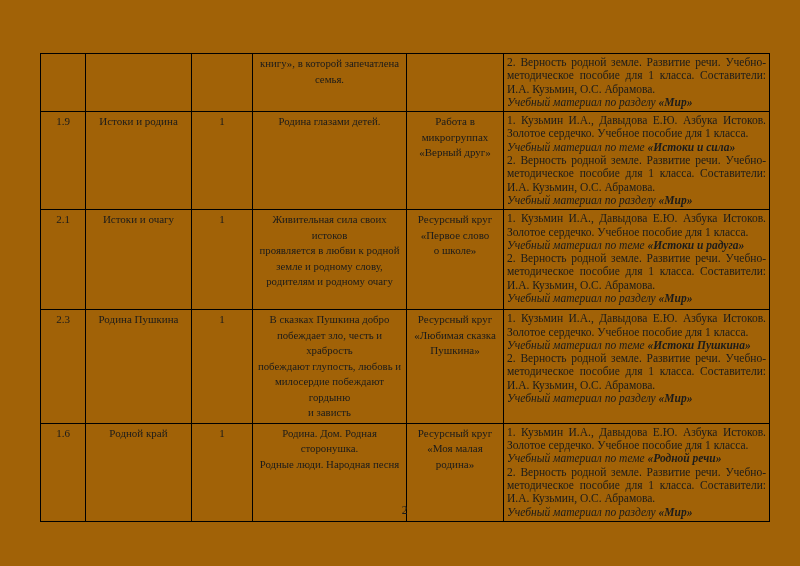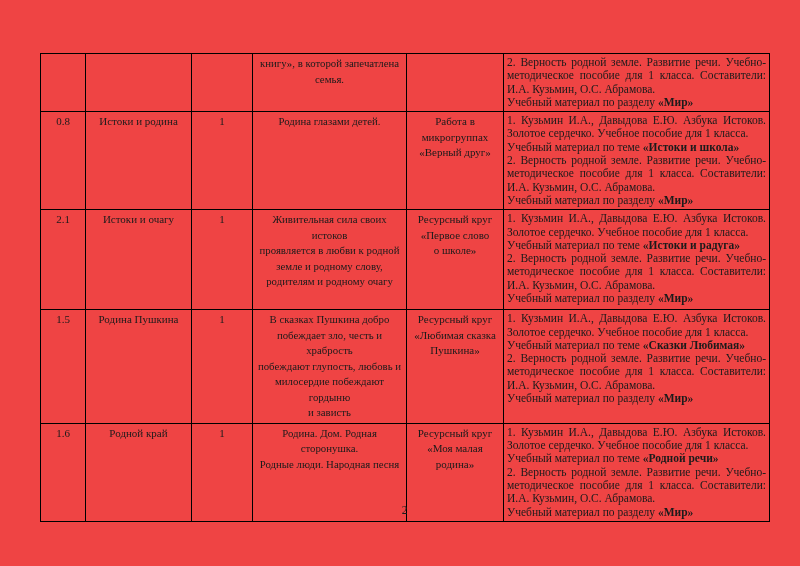--- a/index.html
+++ b/index.html
@@ -1,38 +1,38 @@
 <!DOCTYPE html>
 <html><head>
 <meta charset="utf-8">
 <style>
   html,body{margin:0;padding:0;background:#ffffff;}
   .page{
-    position:relative;width:800px;height:566px;background:#ef4444;
+    position:relative;width:800px;height:566px;background:#a16207;
     font-family:"Liberation Serif","DejaVu Serif",serif;color:#1b1b1b;
     overflow:hidden;
   }
   table.doc-table{
     position:absolute;left:40px;top:53px;width:729px;
     border-collapse:collapse;table-layout:fixed;
   }
   .doc-table td{
     border:1px solid #000;vertical-align:top;padding:2px 3px;
     overflow:hidden;
   }
   .cell-center{
     text-align:center;white-space:pre-line;
     font-size:11px;line-height:15.5px;
   }
   .cell-content{font-size:10.8px;padding:2px 1px;}
   .cell-materials{
     font-size:11.5px;line-height:13.3px;padding:2px 6px 2px 6px;
   }
   .mat-item{text-align:justify;}
-  .mat-em{text-align:left;}
+  .mat-em{font-style:italic;text-align:left;}
   .mat-em .b{font-weight:bold;}
   .page-number{
     position:absolute;left:40px;top:504px;width:729px;
     text-align:center;font-size:11.5px;
   }
 </style>
 </head>
 <body>
 
 <div class="page">
@@ -57,30 +57,30 @@
         <td class="cell-center"></td>
         <td class="cell-materials">
           <div class="mat-item"></div>
           <div class="mat-em"><span></span><span class="b"></span></div>
           <div class="mat-item">2. Верность родной земле. Развитие речи. Учебно-методическое пособие для 1 класса. Составители: И.А. Кузьмин, О.С. Абрамова.</div>
           <div class="mat-em"><span>Учебный материал по разделу </span><span class="b">«Мир»</span></div>
         </td>
       </tr>
 
       <tr style="height:93px">
-        <td class="cell-center">0.8</td>
+        <td class="cell-center">1.9</td>
         <td class="cell-center">Истоки и родина</td>
         <td class="cell-center">1</td>
         <td class="cell-center cell-content">Родина глазами детей.</td>
         <td class="cell-center">Работа в
 микрогруппах
 «Верный друг»</td>
         <td class="cell-materials">
           <div class="mat-item">1. Кузьмин И.А., Давыдова Е.Ю. Азбука Истоков. Золотое сердечко. Учебное пособие для 1 класса.</div>
-          <div class="mat-em"><span>Учебный материал по теме </span><span class="b">«Истоки и школа»</span></div>
+          <div class="mat-em"><span>Учебный материал по теме </span><span class="b">«Истоки и сила»</span></div>
           <div class="mat-item">2. Верность родной земле. Развитие речи. Учебно-методическое пособие для 1 класса. Составители: И.А. Кузьмин, О.С. Абрамова.</div>
           <div class="mat-em"><span>Учебный материал по разделу </span><span class="b">«Мир»</span></div>
         </td>
       </tr>
 
       <tr style="height:100px">
         <td class="cell-center">2.1</td>
         <td class="cell-center">Истоки и очагу</td>
         <td class="cell-center">1</td>
         <td class="cell-center cell-content">Живительная сила своих истоков
@@ -92,34 +92,34 @@
 о школе»</td>
         <td class="cell-materials">
           <div class="mat-item">1. Кузьмин И.А., Давыдова Е.Ю. Азбука Истоков. Золотое сердечко. Учебное пособие для 1 класса.</div>
           <div class="mat-em"><span>Учебный материал по теме </span><span class="b">«Истоки и радуга»</span></div>
           <div class="mat-item">2. Верность родной земле. Развитие речи. Учебно-методическое пособие для 1 класса. Составители: И.А. Кузьмин, О.С. Абрамова.</div>
           <div class="mat-em"><span>Учебный материал по разделу </span><span class="b">«Мир»</span></div>
         </td>
       </tr>
 
       <tr style="height:99px">
-        <td class="cell-center">1.5</td>
+        <td class="cell-center">2.3</td>
         <td class="cell-center">Родина Пушкина</td>
         <td class="cell-center">1</td>
         <td class="cell-center cell-content">В сказках Пушкина добро
 побеждает зло, честь и храбрость
 побеждают глупость, любовь и
 милосердие побеждают гордыню
 и зависть</td>
         <td class="cell-center">Ресурсный круг
 «Любимая сказка
 Пушкина»</td>
         <td class="cell-materials">
           <div class="mat-item">1. Кузьмин И.А., Давыдова Е.Ю. Азбука Истоков. Золотое сердечко. Учебное пособие для 1 класса.</div>
-          <div class="mat-em"><span>Учебный материал по теме </span><span class="b">«Сказки Любимая»</span></div>
+          <div class="mat-em"><span>Учебный материал по теме </span><span class="b">«Истоки Пушкина»</span></div>
           <div class="mat-item">2. Верность родной земле. Развитие речи. Учебно-методическое пособие для 1 класса. Составители: И.А. Кузьмин, О.С. Абрамова.</div>
           <div class="mat-em"><span>Учебный материал по разделу </span><span class="b">«Мир»</span></div>
         </td>
       </tr>
 
       <tr style="height:96px">
         <td class="cell-center">1.6</td>
         <td class="cell-center">Родной край</td>
         <td class="cell-center">1</td>
         <td class="cell-center cell-content">Родина. Дом. Родная сторонушка.

